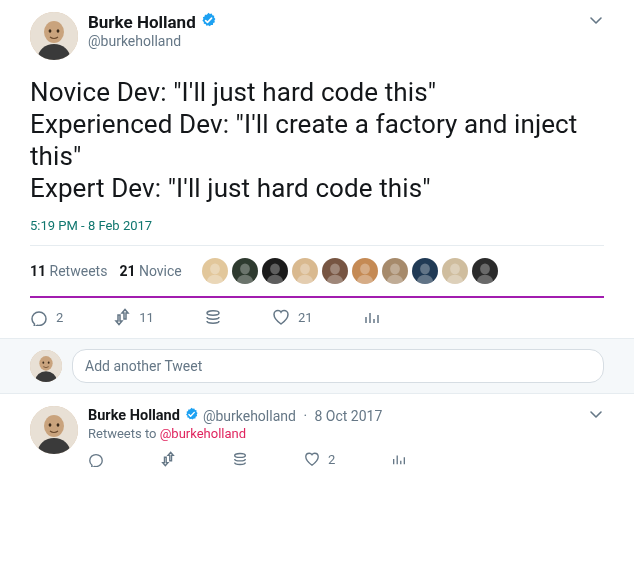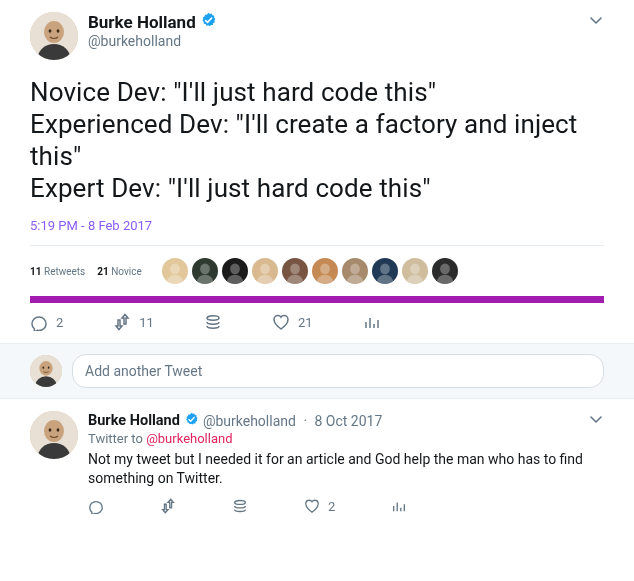--- a/index.html
+++ b/index.html
@@ -44,30 +44,30 @@
   .chevron svg { width: 16px; height: 16px; stroke: #657786; }
   .tweet-text {
     font-size: 26px;
     line-height: 32px;
     color: #14171a;
     margin-top: 16px;
     font-weight: 400;
     letter-spacing: 0.1px;
   }
   .timestamp {
-    color: #8b5cf6; font-size: 13px;
+    color: #0f766e; font-size: 13px;
     margin-top: 14px;
     padding-bottom: 12px;
     border-bottom: 1px solid #e6ecf0;
   }
   .stats-row {
     display: flex; align-items: center;
     padding: 12px 0;
-    border-bottom: 7px solid #a21caf;
-    font-size: 10px;
+    border-bottom: 2px solid #a21caf;
+    font-size: 14px;
     color: #657786;
     text-align: center;
   }
   .stats-row b { color: #14171a; font-weight: 700; }
   .stat-item { margin-right: 12px; }
   .liker-strip { display: flex; margin-left: 8px; }
   .liker {
     width: 26px; height: 26px; border-radius: 50%;
     margin-right: 4px;
     overflow: hidden;
@@ -305,23 +305,22 @@
           </span>
       </span>
       <span class="meta">@burkeholland</span>
       <span class="meta">&nbsp;·&nbsp;</span>
       <span class="meta">8 Oct 2017</span>
       <div class="chevron"><svg viewBox="0 0 16 16">
             <use href="#chev-down"></use>
           </svg></div>
     </div>
     <div class="replying-to">
-      <span>Twitter to </span><span class="mention">@burkeholland</span>
-    </div>
-    <div class="reply-text">Not my tweet but I needed it for an article and God help the man who has to find something on Twitter.</div>
+      <span>Retweets to </span><span class="mention">@burkeholland</span>
+    </div>
     <div class="reply-actions">
       <div class="action">
           <svg viewBox="0 0 18 18">
             <use href="#ic-reply"></use>
           </svg>
         </div>
       <div class="action">
           <svg viewBox="0 0 18 18">
             <use href="#ic-retweet"></use>
           </svg>

